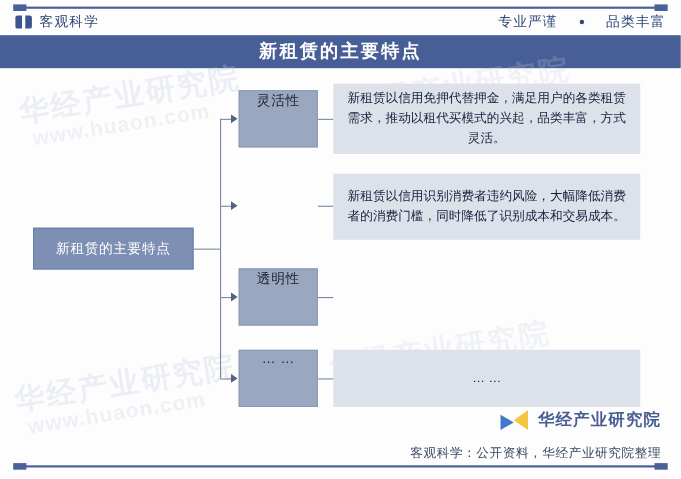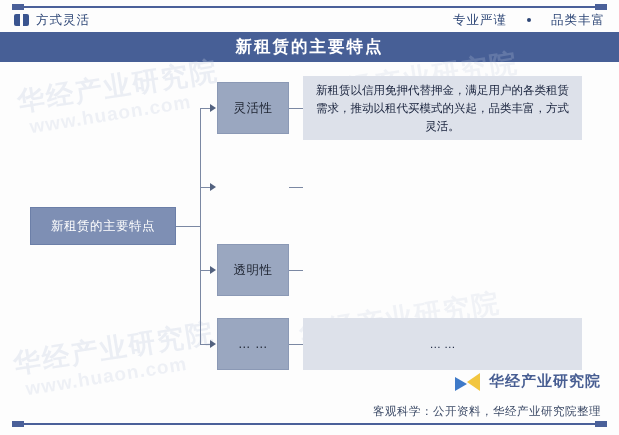--- a/index.html
+++ b/index.html
@@ -183,21 +183,20 @@
   .node {
     position: absolute;
     left: 217px;
     width: 72px;
     height: 52px;
     background: #9aa7c0;
     border: 1px solid #8b99b5;
     color: #1d2330;
     font-size: 12.5px;
     display: flex;
-    align-items: center;
     justify-content: center;
     letter-spacing: 0.5px;
   }
 
   
   .desc {
     position: absolute;
     left: 303px;
     width: 279px;
     background: #dde1ea;
@@ -282,21 +281,21 @@
   <div class="top-rule"></div>
   <div class="top-rule-cap left"></div>
   <div class="top-rule-cap right"></div>
 
   <div class="header">
     <div class="brand">
       <span class="book-icon">
         <i class="l"></i>
           <i class="r"></i>
       </span>
-      <span class="brand-text">方式灵活</span>
+      <span class="brand-text">客观科学</span>
     </div>
     <div class="slogan">
       <span>专业严谨</span>
       <span class="dot"></span>
       <span>品类丰富</span>
     </div>
   </div>
 
   <div class="title-band">
     <span class="title">新租赁的主要特点</span>
@@ -335,20 +334,23 @@
       <span>灵活性</span>
     </div>
     <div class="ln h" style="left:289px; top:46px; width:14px;"></div>
     <div class="desc" style="top:14px; height:64px;">
       <span>新租赁以信用免押代替押金，满足用户的各类租赁需求，推动以租代买模式的兴起，品类丰富，方式灵活。</span>
     </div>
 
     <div class="ln h" style="left:200px; top:125px; width:10px;"></div>
     <div class="arrow" style="left:210px; top:121px;"></div>
     <div class="ln h" style="left:289px; top:125px; width:14px;"></div>
+    <div class="desc" style="top:96px; height:60px;">
+      <span>新租赁以信用识别消费者违约风险，大幅降低消费者的消费门槛，同时降低了识别成本和交易成本。</span>
+    </div>
 
     <div class="ln h" style="left:200px; top:208px; width:10px;"></div>
     <div class="arrow" style="left:210px; top:204px;"></div>
     <div class="node" style="top:182px;">
       <span>透明性</span>
     </div>
     <div class="ln h" style="left:289px; top:208px; width:14px;"></div>
 
     <div class="ln h" style="left:200px; top:282px; width:10px;"></div>
     <div class="arrow" style="left:210px; top:278px;"></div>

